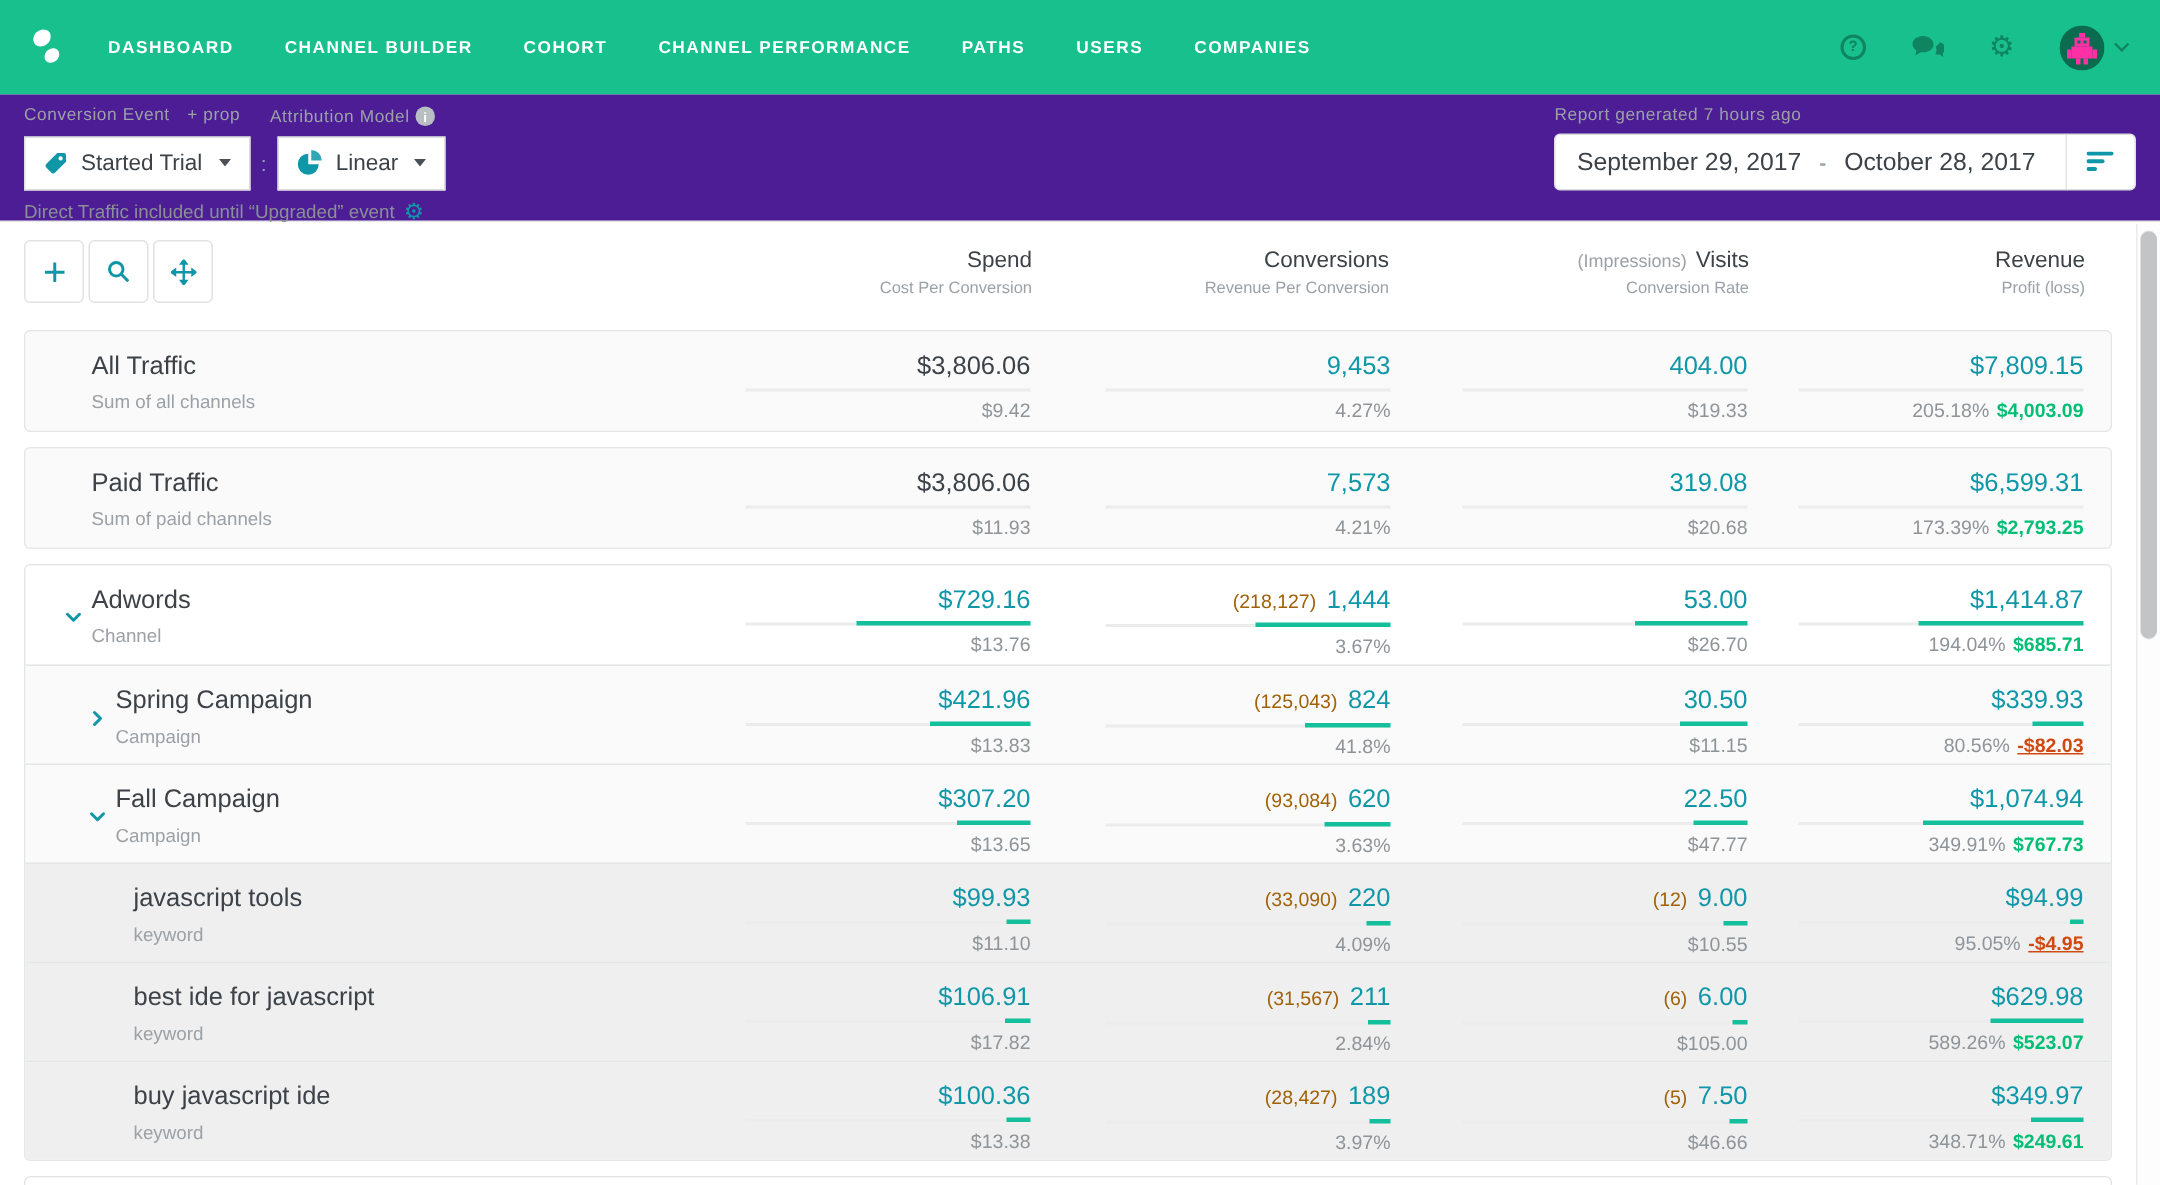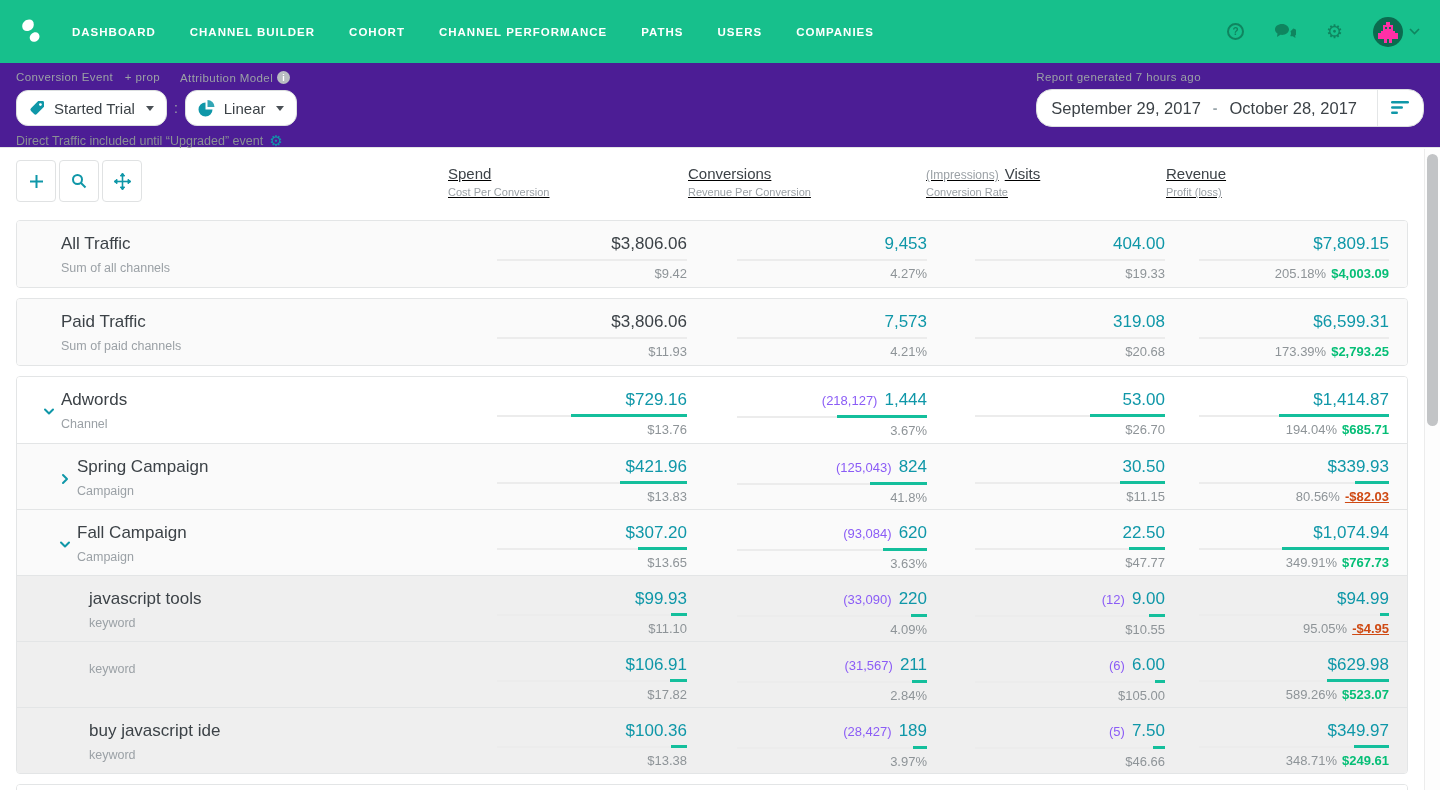--- a/index.html
+++ b/index.html
@@ -20,46 +20,46 @@
     font-size:10px; font-weight:700; }
   .gear-glyph { font-size:19px; line-height:1; }
   .avatar-wrap { display:flex; align-items:center; gap:6px; }
   
   .filters { position:relative; height:85px; border-bottom:1px solid var(--border); background:#4c1d95; }
   .flabel { font-size:11.5px; color:var(--gray); letter-spacing:.4px; }
   .filters-left { position:absolute; left:16px; top:8px; }
   .flabel-row { display:flex; }
   .flabel-row .l1 { width:164px; }
   .fctrl-row { display:flex; align-items:center; margin-top:6px; }
-  .dropdown { height:36px; border:1px solid #dcdfe0; border-radius:12px; background:#fff;
+  .dropdown { height:36px; border:1px solid #dcdfe0; border-radius:0; background:#fff;
     display:inline-flex; align-items:center; gap:9px; padding:16px 12px; font-size:15px;
     color:var(--dark); cursor:pointer; font-family:inherit;justify-content:space-between; }
   .caret { width:0; height:0; border-left:4px solid transparent; border-right:4px solid transparent;
     border-top:5px solid #4a5055; margin-left:2px; }
   .colon { color:var(--gray); margin:0 7px; font-size:14px; }
   .fnote { margin-top:7px; font-size:12.5px; color:#8a9094; display:flex; align-items:center; gap:6px; }
   .fnote .gear-glyph { font-size:15px; color:var(--teal); cursor:pointer; }
   .info-i { display:inline-flex; width:13px; height:13px; border-radius:50%; background:#b9bec2;
     color:#fff; font-size:9px; font-weight:700; align-items:center; justify-content:center;
     vertical-align:1px; margin-left:4px; font-style:normal; }
   .filters-right { position:absolute; right:16px; top:8px; text-align:left; }
-  .date-box { margin-top:6px; height:38px; border:1px solid #dcdfe0; border-radius:16px;
+  .date-box { margin-top:6px; height:38px; border:1px solid #dcdfe0; border-radius:4px;
     display:flex; align-items:center; background:#fff; }
   .date-text { display:flex; align-items:center; gap:12px; padding:0 20px 0 14px; font-size:16.5px;
     color:var(--dark); cursor:pointer; }
   .date-dash { color:#9aa6ab; font-size:14px; font-weight:700; }
   .date-filter { border-left:1px solid #e4e6e7; align-self:stretch; display:flex; align-items:center;
     justify-content:center; width:46px; cursor:pointer; }
   
   .table-head { display:flex; align-items:flex-start; margin:12px 32px 8px 16px; height:52px; }
   .toolbar { display:flex; gap:3px; }
   .tbtn { width:40px; height:42px; border:1px solid #e0e2e3; border-radius:4px; background:#fff;
     display:flex; align-items:center; justify-content:center; cursor:pointer; color:var(--teal); }
   .hname { flex:1 1 414px; min-width:0; }
-  .hcell { text-align:left; padding-top:5px;text-decoration:underline; }
+  .hcell { text-align:right; padding-top:5px; }
   .hcell.c1,.hcell.c2 { width:240px; } .hcell.c3 { width:238px; } .hcell.c4 { width:242px; padding-right:18px; }
   .h1 { font-size:15px; color:var(--dark); }
   .h1 .himp { font-size:12px; color:var(--gray); margin-right:6px; }
   .h2 { font-size:11px; color:var(--gray); margin-top:4px; }
   .cards { margin:0 32px 0 16px; }
   .card { border:1px solid var(--border); border-radius:4px; margin-bottom:10px; overflow:hidden; background:#fff; }
   .row { display:flex; height:66px; position:relative; }
   .row + .row { border-top:1px solid var(--border); }
   .row.summary { background:#fafafa; }
   .row.channel { background:#fff; }
@@ -67,21 +67,21 @@
   .row.keyword { background:#efefef; }
   .name-cell { flex:1 1 414px; min-width:0; position:relative; padding-top:13px; }
   .lvl0 { padding-left:44px; } .lvl1 { padding-left:60px; } .lvl2 { padding-left:72px; }
   .rtitle { font-size:17px; color:var(--dark); display:block; }
   .rsub { font-size:12.5px; color:var(--gray); display:block; margin-top:7px; }
   .chev { position:absolute; top:29px; cursor:pointer; }
   .chev.lv0 { left:26px; } .chev.lv1 { left:42px; }
   .cell { text-align:right; padding-top:12px; }
   .cell.c1,.cell.c2 { width:240px; } .cell.c3 { width:238px; } .cell.c4 { width:242px; padding-right:18px; }
   .line1 { font-size:17px; line-height:21px; white-space:nowrap; }
-  .prefix { font-size:13px; color:#8b5cf6; margin-right:7px; }
+  .prefix { font-size:13px; color:#a16207; margin-right:7px; }
   .val.teal { color:var(--teal); cursor:pointer; }
   .val.dark { color:var(--dark); }
   .bar { position:relative; height:3px; margin-top:4px; margin-left:auto; width:190px; }
   .bar::before { content:""; position:absolute; left:0; right:0; bottom:0; height:2px; background:#ececec; }
   .bar .fill { position:absolute; right:0; bottom:0; height:3px; background:var(--bar); }
   .line3 { font-size:13px; color:#8e9498; margin-top:5px; white-space:nowrap; }
   .line3 .profit { font-weight:700; margin-left:5px; }
   .profit.pos { color:var(--profit); } .profit.neg { color:var(--loss);text-decoration:underline; }
   
   .scroll-rail { position:fixed; top:149px; right:0; bottom:0; width:16px; background:#fdfdfd;
@@ -435,20 +435,21 @@
         <div class="cell c4">
           <div class="line1"><span class="val teal">$94.99</span></div>
           <div class="bar">
             <i class="fill" style="width: 9px;"></i>
           </div>
           <div class="line3"><span class="sub">95.05%</span><span class="profit neg">-$4.95</span></div>
         </div>
       </div>
       <div class="row keyword">
         <div class="name-cell lvl2">
+          <span class="rtitle">best ide for javascript</span>
           <span class="rsub">keyword</span>
         </div>
         <div class="cell c1">
           <div class="line1"><span class="val teal">$106.91</span></div>
           <div class="bar">
             <i class="fill" style="width: 17px;"></i>
           </div>
           <div class="line3"><span class="sub">$17.82</span></div>
         </div>
         <div class="cell c2">

